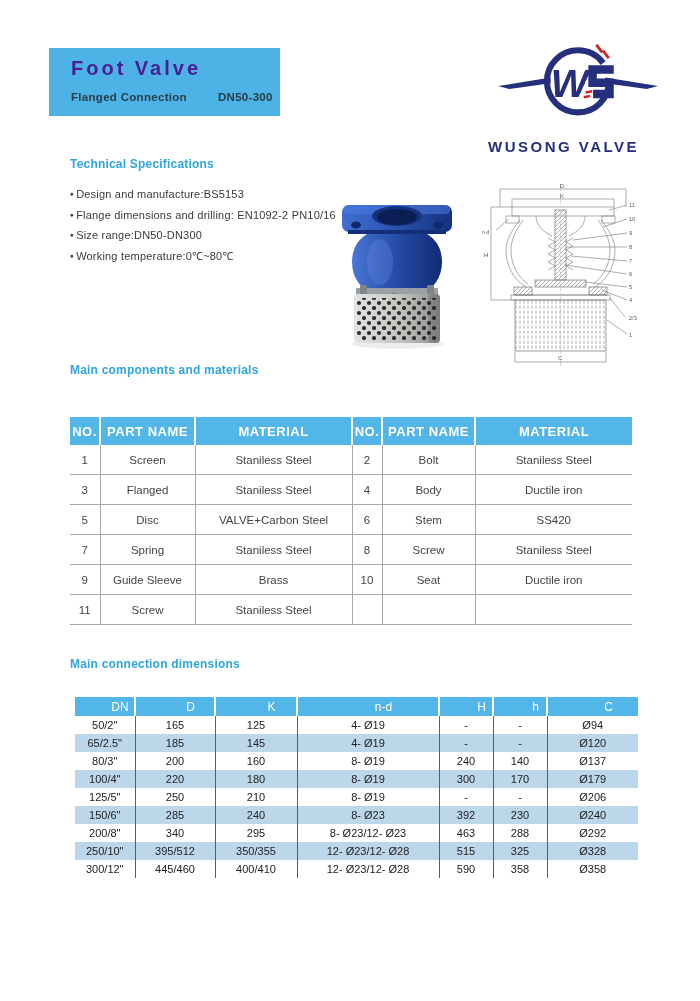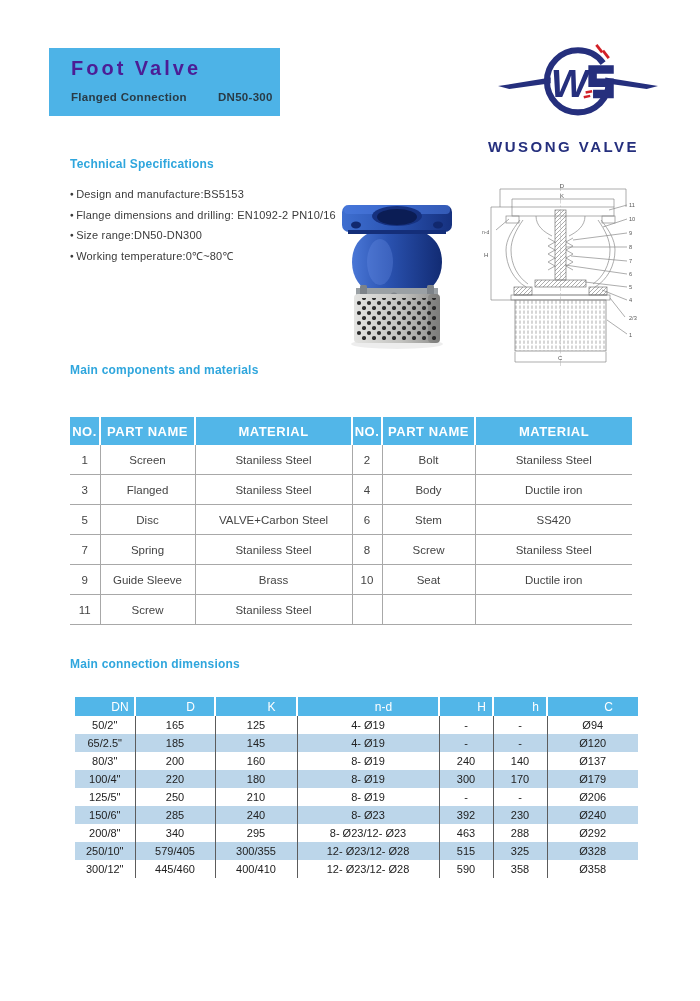--- a/index.html
+++ b/index.html
@@ -374,22 +374,22 @@
           <td>200/8"</td>
           <td>340</td>
           <td>295</td>
           <td>8- Ø23/12- Ø23</td>
           <td>463</td>
           <td>288</td>
           <td>Ø292</td>
         </tr>
         <tr class="alt">
           <td>250/10"</td>
-          <td>579/405</td>
-          <td>300/355</td>
+          <td>395/512</td>
+          <td>350/355</td>
           <td>12- Ø23/12- Ø28</td>
           <td>515</td>
           <td>325</td>
           <td>Ø328</td>
         </tr>
         <tr>
           <td>300/12"</td>
           <td>445/460</td>
           <td>400/410</td>
           <td>12- Ø23/12- Ø28</td>

